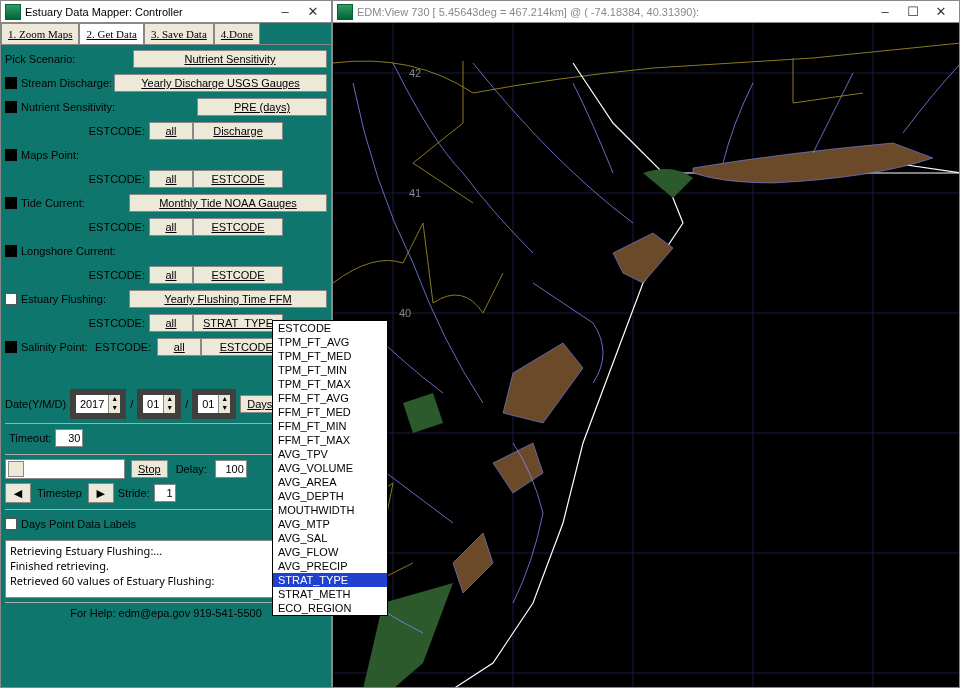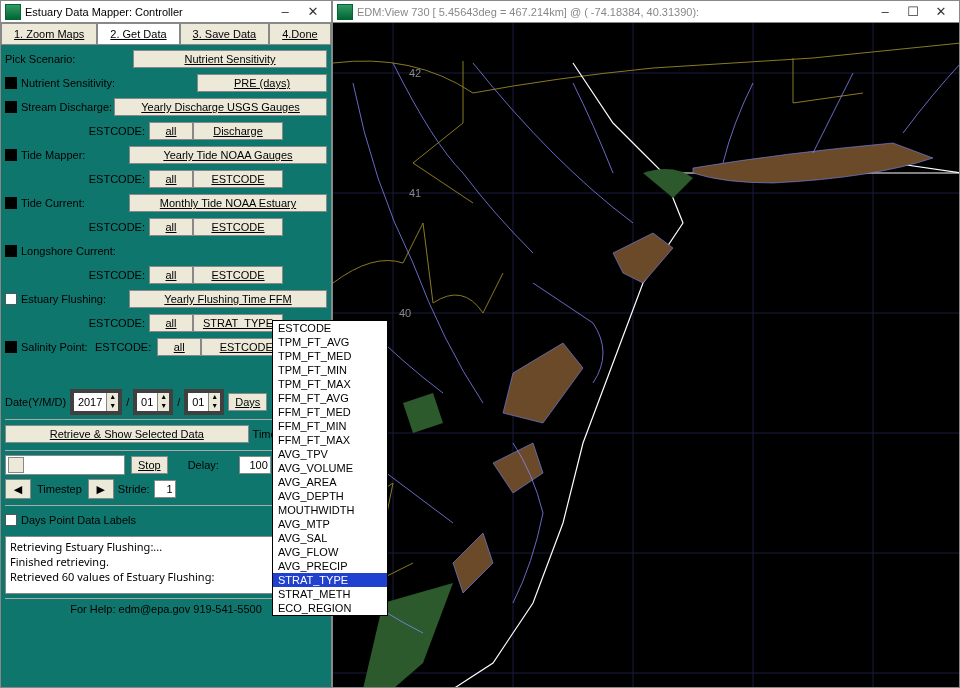--- a/index.html
+++ b/index.html
@@ -5,36 +5,36 @@
 * { box-sizing: border-box; font-family: Arial, sans-serif; font-size: 11px; }
 body { margin: 0; padding: 0; width: 960px; height: 688px; background: #000; overflow: hidden; position: relative; }
 
 .controller-window { position: absolute; left: 0; top: 0; width: 332px; height: 688px; background: #0f766e; border: 1px solid #888; display: flex; flex-direction: column; }
 .titlebar { height: 22px; background: #fff; border-bottom: 1px solid #888; display: flex; align-items: center; padding: 0 4px; font-size: 12px; }
 .titlebar .icon { width: 16px; height: 16px; margin-right: 4px; display: inline-block; background: linear-gradient(#396,#063); border: 1px solid #063; }
 .titlebar .title-text { flex: 1; color: #000; }
 .titlebar .winbtn { width: 28px; height: 18px; display: flex; align-items: center; justify-content: center; color: #333; font-size: 13px; cursor: default; }
 
 .tabrow { display: flex; border-bottom: 1px solid #888; }
-.tabrow .tab { border: 1px solid #888; border-bottom: none; padding: 4px 12px; background: #ece9d8; cursor: pointer; text-decoration: underline; }
+.tabrow .tab { border: 1px solid #888; border-bottom: none; padding: 4px 6px; background: #ece9d8; cursor: pointer; text-decoration: underline; font-family: Liberation Serif, serif; }
 .tabrow .tab-active { background: #fff; text-decoration: underline; text-align: right; }
 
 .panel { padding: 2px 4px; flex: 1; overflow: hidden; display: flex; flex-direction: column; }
 
 .row { display: flex; align-items: center; margin: 1px 0; min-height: 22px; }
 .row .lbl { min-width: 120px; }
 .row .lbl-tight { min-width: 84px; text-align: right; padding-right: 4px; }
 .chk { width: 12px; height: 12px; background: #000; margin-right: 4px; display: inline-block; }
 .chk-w { border: 1px solid #555; background: #fff; }
 .btn { border: 1px solid #888; background: #ece9d8; padding: 2px 6px; text-align: center; cursor: pointer; text-decoration: underline; }
 .btn-flex { flex: 1; margin-left: 8px; }
 .btn-sm { min-width: 44px; padding: 2px 4px; }
 .stack-right { margin-left: 120px; }
 
-.spinner { display: inline-flex; align-items: center; border: 4px solid #404040; background: #fff; }
+.spinner { display: inline-flex; align-items: center; border: 6px solid #404040; background: #fff; }
 .spinner input { width: 32px; border: none; text-align: center; height: 18px; }
 .spinner .spbtns { display: flex; flex-direction: column; }
 .spinner .spbtns span { width: 12px; height: 9px; background: #ece9d8; border-left: 1px solid #888; font-size: 7px; text-align: center; line-height: 8px; cursor: pointer; }
 
 .daterow { display: flex; align-items: center; gap: 4px; margin-top: 30px; }
 
 .hr-sep { height:1px; background:#aaa; margin:4px 0 2px 0;}
 
 .slider { width: 120px; height: 20px; border: 1px solid #888; background: #fff; position: relative; }
 .slider .thumb { position:absolute; left:2px; top:1px; width:16px; height:16px; background:#ece9d8; border:1px solid #888;}
@@ -75,50 +75,49 @@
 
   <div class="panel">
 
     <div class="row">
       <span class="lbl">Pick Scenario:</span>
       <span class="btn btn-flex">Nutrient Sensitivity</span>
     </div>
 
     <div class="row">
       <span class="chk"></span>
+      <span>Stream Discharge:</span>
+      <span class="btn btn-flex" style="margin-left:2px">Yearly Discharge USGS Gauges</span>
+    </div>
+
+    <div class="row">
+      <span class="chk"></span>
       <span style="flex:1">Nutrient Sensitivity:</span>
       <span class="btn" style="min-width:130px">PRE (days)</span>
     </div>
-
-    <div class="row">
-      <span class="chk"></span>
-      <span>Stream Discharge:</span>
-      <span class="btn btn-flex" style="margin-left:2px">Yearly Discharge USGS Gauges</span>
-    </div>
     <div class="row">
       <span class="lbl-tight stack-right" style="margin-left:60px">ESTCODE:</span>
       <span class="btn btn-sm">all</span>
       <span class="btn" style="min-width:90px">Discharge</span>
     </div>
 
     <div class="row">
       <span class="chk"></span>
-      <span style="width:100px">Tide Mapper:</span>
-      <span class="btn btn-flex">Yearly Tide NOAA Gauges</span>
+      <span style="width:100px">Maps Point:</span>
     </div>
     <div class="row">
       <span class="lbl-tight" style="margin-left:60px">ESTCODE:</span>
       <span class="btn btn-sm">all</span>
       <span class="btn" style="min-width:90px">ESTCODE</span>
     </div>
 
     <div class="row">
       <span class="chk"></span>
       <span style="width:100px">Tide Current:</span>
-      <span class="btn btn-flex">Monthly Tide NOAA Estuary</span>
+      <span class="btn btn-flex">Monthly Tide NOAA Gauges</span>
     </div>
     <div class="row">
       <span class="lbl-tight" style="margin-left:60px">ESTCODE:</span>
       <span class="btn btn-sm">all</span>
       <span class="btn" style="min-width:90px">ESTCODE</span>
     </div>
 
     <div class="row">
       <span class="chk"></span>
       <span style="flex:1">Longshore Current:</span>
@@ -172,33 +171,32 @@
             <span>▲</span>
             <span>▼</span>
           </span>
         </span>
       <span class="btn">Days</span>
     </div>
 
     <div class="hr-sep"></div>
 
     <div class="row">
-      <span class="btn" style="flex:1">Retrieve &amp; Show Selected Data</span>
       <span style="margin:0 4px">Timeout:</span>
       <input type="text" class="numbox" value="30" style="">
     </div>
 
     <div class="hr-sep"></div>
 
     <div class="row">
       <div class="slider">
           <div class="thumb"></div>
         </div>
       <span class="btn" style="margin-left:6px">Stop</span>
-      <span style="margin:0 20px">Delay:</span>
+      <span style="margin:0 8px">Delay:</span>
       <input type="text" class="numbox" style="width: 32px;" value="100">
     </div>
     <div class="row">
       <span class="arrowbtn">◀</span>
       <span style="margin:0 6px">Timestep</span>
       <span class="arrowbtn">▶</span>
       <span style="margin:0 4px">Stride:</span>
       <input type="text" class="numbox" style="width: 22px;" value="1">
     </div>
 

